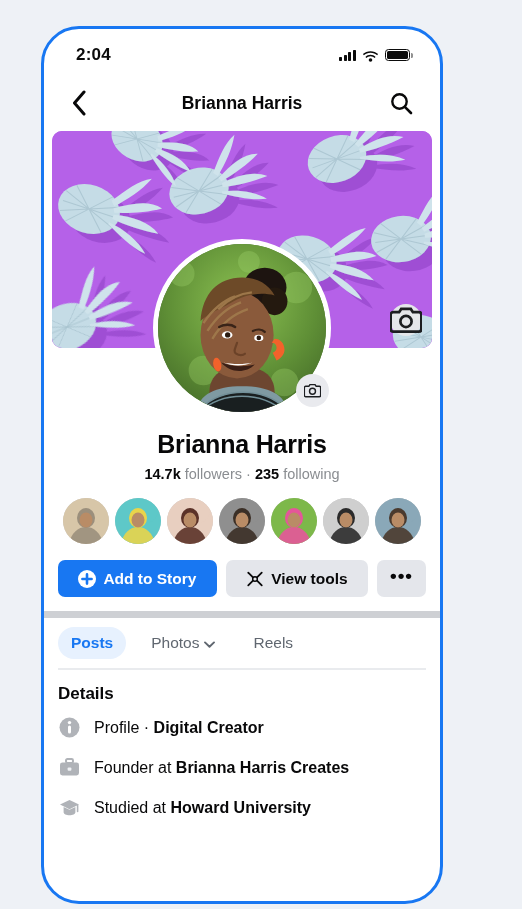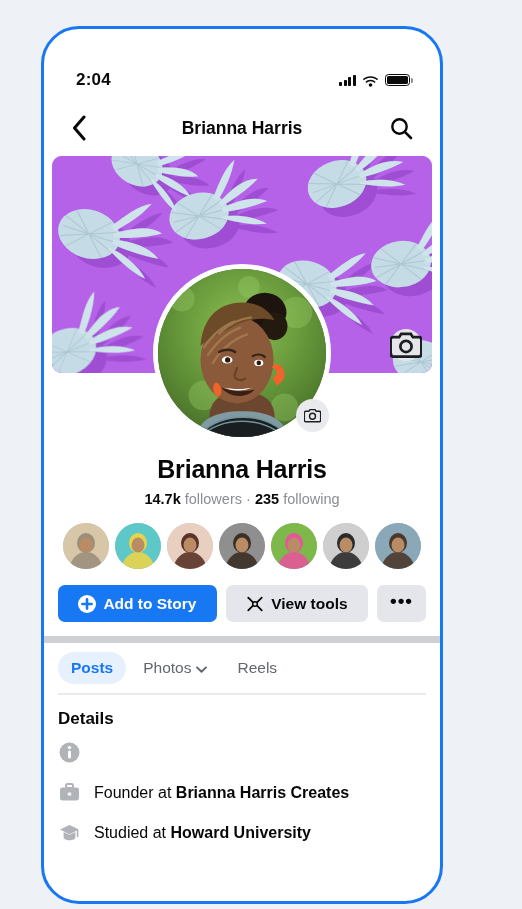--- a/index.html
+++ b/index.html
@@ -26,21 +26,20 @@
     overflow: hidden;
   }
 
   
   #status-bar {
     height: 46px;
     display: flex;
     align-items: center;
     justify-content: space-between;
     padding: 6px 30px 0 32px;
-    margin-top: 25px;
   }
   #status-time {
     font-size: 17px;
     font-weight: bold;
     color: #0b0b0b;
     letter-spacing: .2px;
   }
   #status-icons {
     display: flex;
     align-items: center;
@@ -208,21 +207,21 @@
   #tabs-divider {
     height: 1.5px;
     background: #e9ebee;
     margin: 0 14px;
   }
 
   
   #tabs {
     display: flex;
     align-items: center;
-    gap: 4px;
+    gap: 12px;
     padding: 9px 12px 9px 14px;
   }
   .tab {
     font-size: 15.5px;
     color: #606770;
     background: none;
     border: none;
     font-family: inherit;
     padding: 7px 13px;
     border-radius: 16px;
@@ -517,20 +516,21 @@
     <div id="details-title">Details</div>
     <div id="details-list">
         <div class="detail-row">
           <span class="detail-icon">
             <svg width="21" height="21" viewBox="0 0 21 21">
               <circle cx="10.5" cy="10.5" r="10" fill="#b0b3b8"></circle>
               <circle cx="10.5" cy="5.6" r="1.7" fill="#fff"></circle>
               <rect x="9" y="8.6" width="3" height="8" rx="1.5" fill="#fff"></rect>
             </svg>
           </span>
+          <span class="detail-text"><span>Profile · </span><b>Digital Creator</b></span>
         </div>
         <div class="detail-row">
           <span class="detail-icon">
             <svg width="21" height="19" viewBox="0 0 21 19">
               <rect x="7" y="1" width="7" height="4" rx="1.4" fill="none" stroke="#b0b3b8" stroke-width="2"></rect>
               <rect x="1" y="4.4" width="19" height="13" rx="2.4" fill="#b0b3b8"></rect>
               <rect x="8.6" y="9.4" width="3.8" height="3.4" rx="1" fill="#f0f2f5"></rect>
             </svg>
           </span>
           <span class="detail-text"><span>Founder at </span><b>Brianna Harris Creates</b></span>

